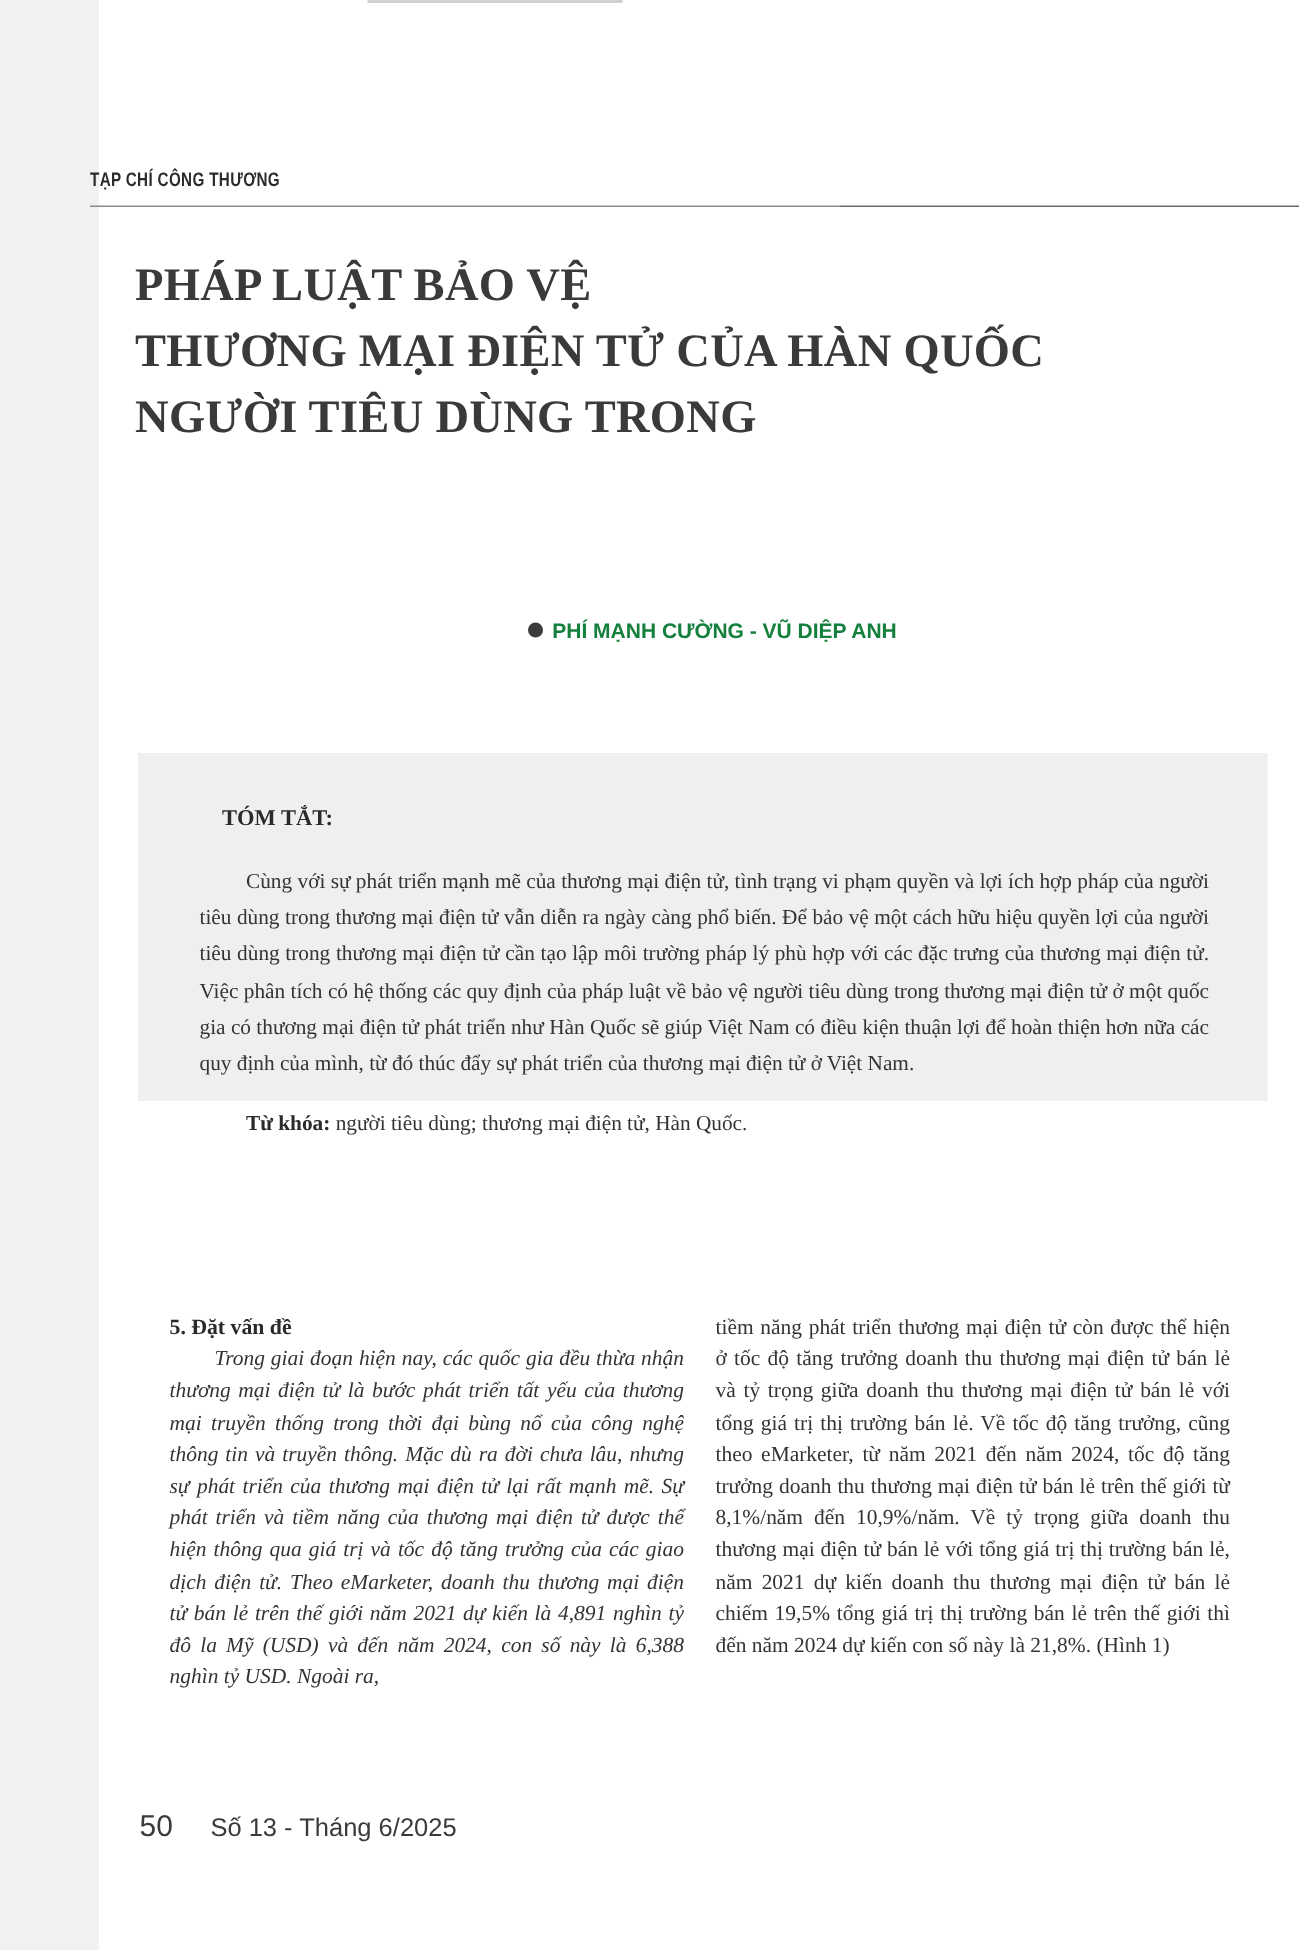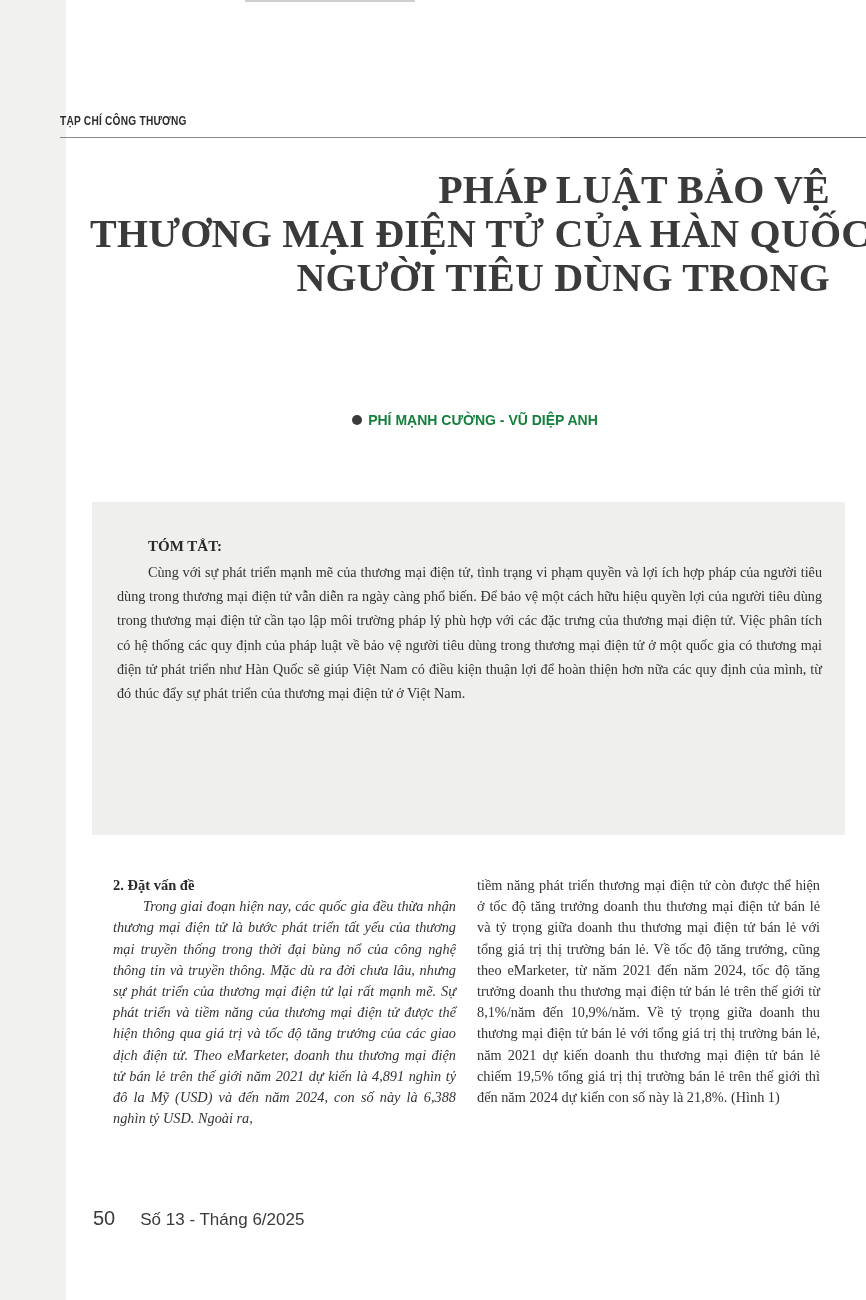--- a/index.html
+++ b/index.html
@@ -24,47 +24,47 @@
       font-weight: bold; font-size: 13px; letter-spacing: 0.3px;
       color: #2b2b2b; transform: scaleX(0.78); transform-origin: left center;
       display: inline-block; padding-left: 0;
     }
     .header-rule {
       position: absolute; left: 0; top: 26px; width: 806px; height: 1px;
       background: linear-gradient(to right, #8a8a8a 0 62%, #6a6a6a 62% 100%);
     }
     .title {
       position: absolute; left: 90px; top: 168px; width: 740px;
-      text-align: right; font-weight: bold; font-size: 40px;
+      text-align: left; font-weight: bold; font-size: 31px;
       line-height: 44px; color: #3a3a3a; letter-spacing: 0.2px;
     }
     .title div { white-space: nowrap; }
     .authors {
       position: absolute; left: 0; top: 412px; width: 866px; text-align: center;
       font-family: "Liberation Sans", "DejaVu Sans", sans-serif;
       font-weight: bold; font-size: 14px; color: #15803d; margin-left: 42px;
     }
     .bullet {
       display: inline-block; width: 10px; height: 10px; border-radius: 50%;
       background: #3b3b3b; margin-right: 6px; vertical-align: 0px;
     }
     .abstract-box {
-      position: absolute; left: 92px; top: 502px; width: 753px; height: 333px;
+      position: absolute; left: 92px; top: 502px; width: 753px; height: 232px;
       background: #efefed;
     }
     .abstract-title {
       position: absolute; left: 56px; top: 36px;
       font-weight: bold; font-size: 15px; color: #2a2a2a;
     }
     .abstract-body {
       position: absolute; left: 25px; top: 58px; width: 705px;
       font-size: 14.2px; line-height: 24.2px; text-align: justify;
       color: #333;
     }
-    .abstract-body p { margin: 0; text-indent: 31px; }
+    .abstract-body p { margin: 16px; text-indent: 31px; }
     .keywords { margin-top: 0; text-indent: 31px; }
     .keywords b { font-weight: bold; color: #2a2a2a; }
     .col {
       position: absolute; top: 875px; width: 343px;
       font-size: 14.3px; line-height: 21.2px; text-align: justify; color: #333;
     }
     .col-left { left: 113px; }
     .col-right { left: 477px; }
     .col p { margin: 0; }
     .indent { text-indent: 30px; font-style: italic; }
@@ -95,25 +95,26 @@
 </div>
 
 <div class="authors">
   <span class="bullet"></span><span>PHÍ MẠNH CƯỜNG - VŨ DIỆP ANH</span>
 </div>
 
 <div class="abstract-box">
   <div class="abstract-title">TÓM TẮT:</div>
   <div class="abstract-body">
     <p>Cùng với sự phát triển mạnh mẽ của thương mại điện tử, tình trạng vi phạm quyền và lợi ích hợp pháp của người tiêu dùng trong thương mại điện tử vẫn diễn ra ngày càng phổ biến. Để bảo vệ một cách hữu hiệu quyền lợi của người tiêu dùng trong thương mại điện tử cần tạo lập môi trường pháp lý phù hợp với các đặc trưng của thương mại điện tử. Việc phân tích có hệ thống các quy định của pháp luật về bảo vệ người tiêu dùng trong thương mại điện tử ở một quốc gia có thương mại điện tử phát triển như Hàn Quốc sẽ giúp Việt Nam có điều kiện thuận lợi để hoàn thiện hơn nữa các quy định của mình, từ đó thúc đẩy sự phát triển của thương mại điện tử ở Việt Nam.</p>
+    <p class="keywords"><b>Từ khóa:</b><span> người tiêu dùng; thương mại điện tử, Hàn Quốc.</span></p>
   </div>
 </div>
 
 <div class="col col-left">
-  <p class="section-heading">2. Đặt vấn đề</p>
+  <p class="section-heading">5. Đặt vấn đề</p>
   <p class="indent">Trong giai đoạn hiện nay, các quốc gia đều thừa nhận thương mại điện tử là bước phát triển tất yếu của thương mại truyền thống trong thời đại bùng nổ của công nghệ thông tin và truyền thông. Mặc dù ra đời chưa lâu, nhưng sự phát triển của thương mại điện tử lại rất mạnh mẽ. Sự phát triển và tiềm năng của thương mại điện tử được thể hiện thông qua giá trị và tốc độ tăng trưởng của các giao dịch điện tử. Theo eMarketer, doanh thu thương mại điện tử bán lẻ trên thế giới năm 2021 dự kiến là 4,891 nghìn tỷ đô la Mỹ (USD) và đến năm 2024, con số này là 6,388 nghìn tỷ USD. Ngoài ra,</p>
 </div>
 
 <div class="col col-right">
   <p>tiềm năng phát triển thương mại điện tử còn được thể hiện ở tốc độ tăng trưởng doanh thu thương mại điện tử bán lẻ và tỷ trọng giữa doanh thu thương mại điện tử bán lẻ với tổng giá trị thị trường bán lẻ. Về tốc độ tăng trưởng, cũng theo eMarketer, từ năm 2021 đến năm 2024, tốc độ tăng trưởng doanh thu thương mại điện tử bán lẻ trên thế giới từ 8,1%/năm đến 10,9%/năm. Về tỷ trọng giữa doanh thu thương mại điện tử bán lẻ với tổng giá trị thị trường bán lẻ, năm 2021 dự kiến doanh thu thương mại điện tử bán lẻ chiếm 19,5% tổng giá trị thị trường bán lẻ trên thế giới thì đến năm 2024 dự kiến con số này là 21,8%. (Hình 1)</p>
 </div>
 
 <div class="footer">
   <span class="page-num">50</span><span class="issue">Số 13</span><span class="month"> - Tháng 6/2025</span>
 </div>

